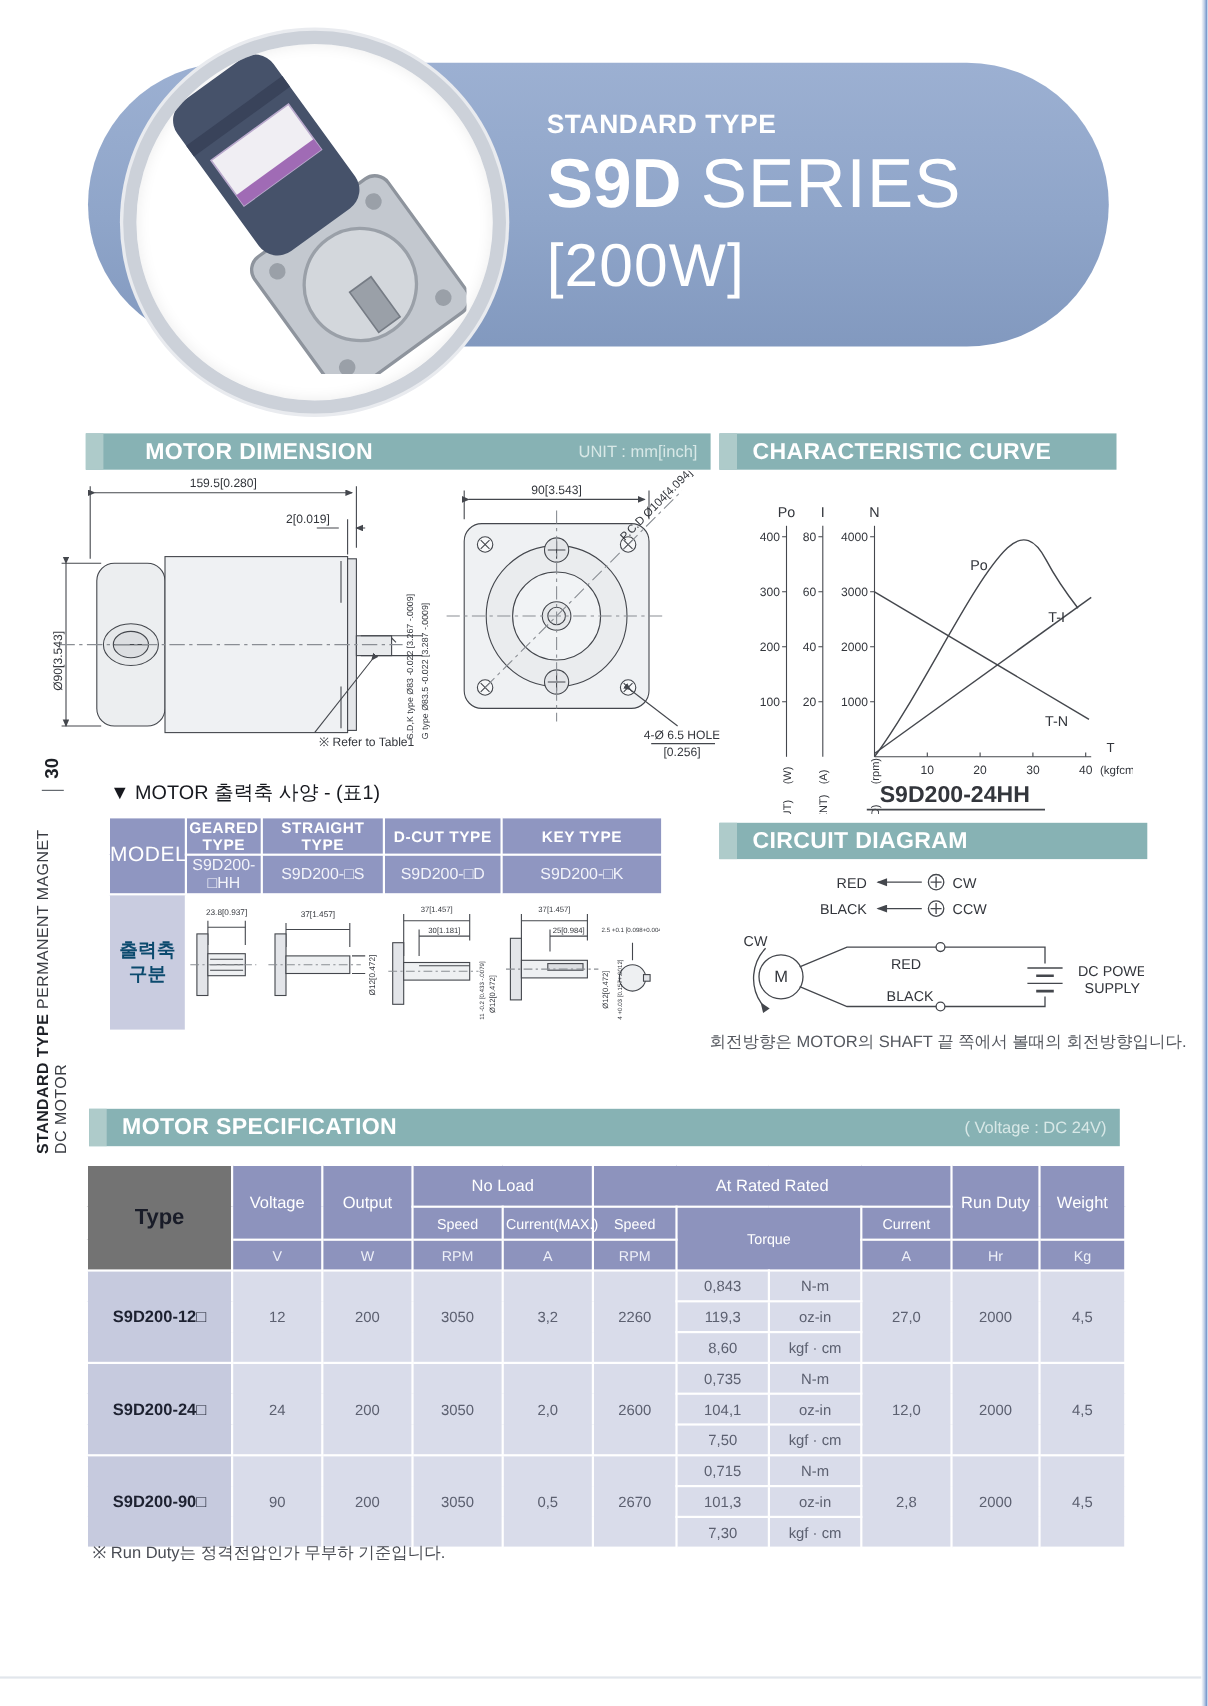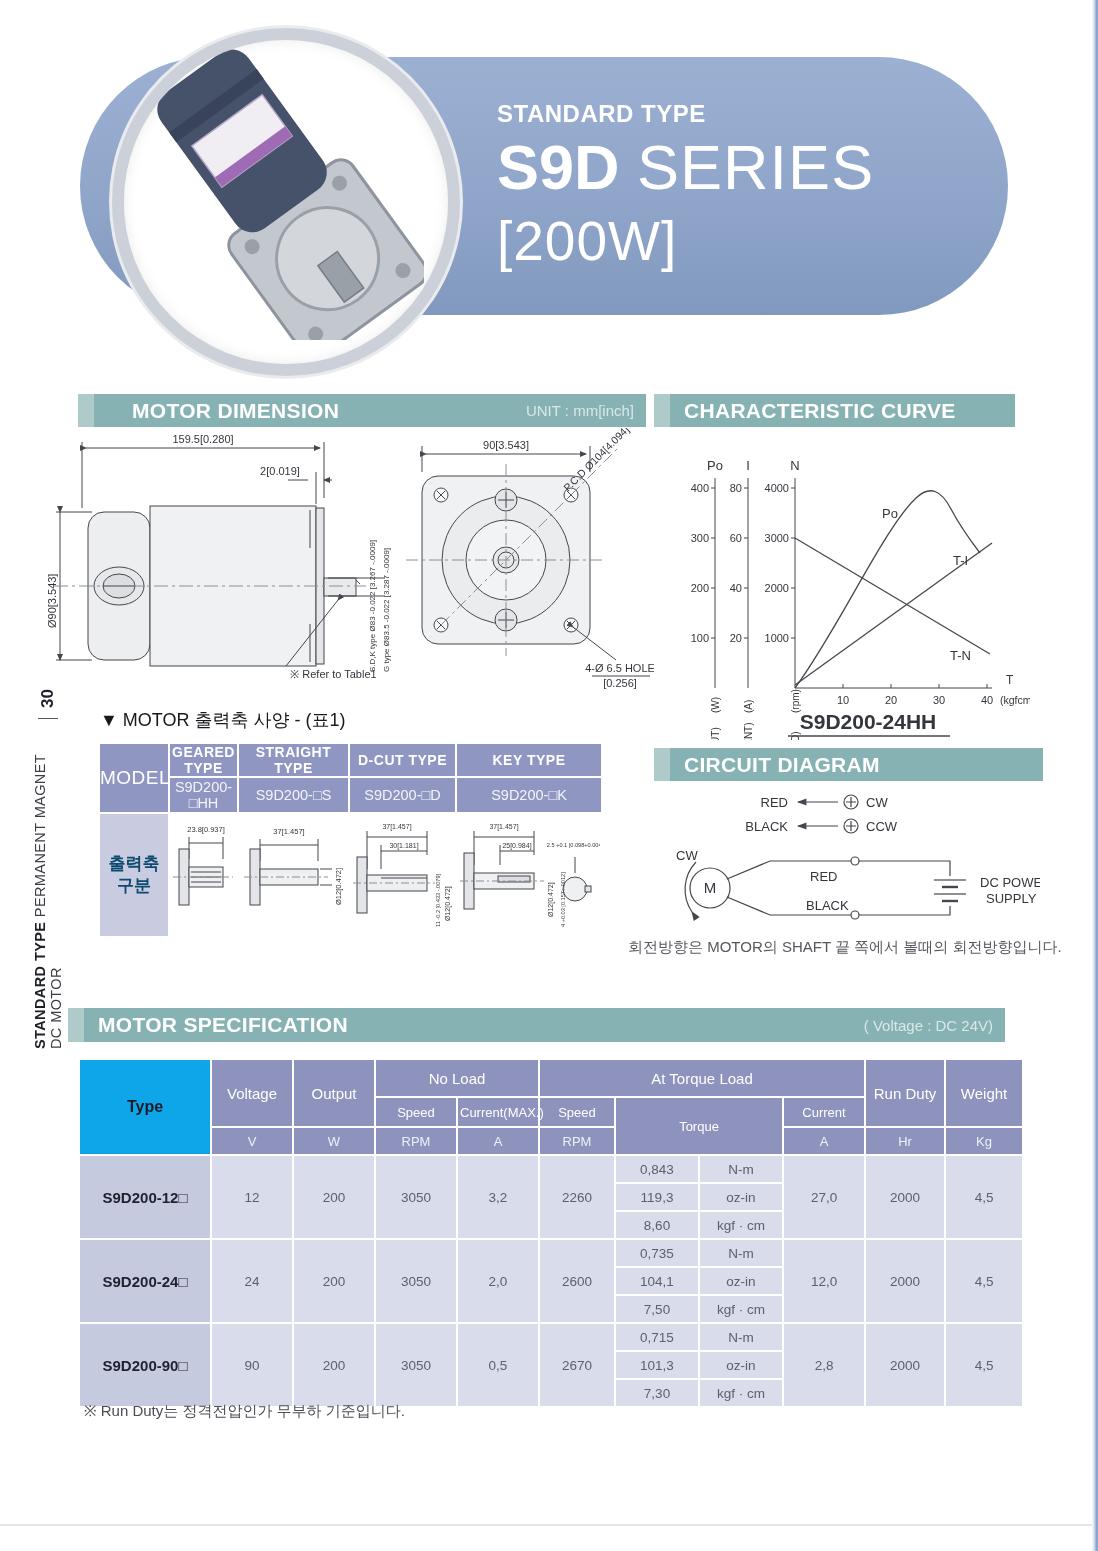--- a/index.html
+++ b/index.html
@@ -49,29 +49,29 @@
   .shaft-table td{background:#ffffff;height:122px;}
   .shaft-table td.row-label{background:#c9cce0;color:#0c4a6e;font-weight:bold;font-size:17px;line-height:1.3;}
   .shaft-title{position:absolute;left:100px;top:708px;font-size:18px;font-weight:normal;color:#17191f;}
 
   .spec-table{position:absolute;left:78px;top:1058px;width:937px;}
   .spec-table th,.spec-table td{border:2px solid #ffffff;text-align:center;vertical-align:middle;padding:0 2px;}
   .spec-table th{background:#8d93bd;color:#ffffff;font-weight:normal;}
   .spec-table .h1 th{height:36px;font-size:15px;}
   .spec-table .h2 th{height:28px;font-size:13px;}
   .spec-table .h3 th{height:26px;font-size:13px;color:#eef0f8;}
-  .spec-table th.type-h{color:#191c28;font-size:16px;font-weight:bold;background:#0ea5e9;}
+  .spec-table th.type-h{color:#191c28;font-size:20px;font-weight:bold;background:#737373;}
   .spec-table td{background:#d9dcea;color:#5c6070;font-size:13.5px;height:26px;}
   .spec-table td.model{background:#c6cade;color:#1d2130;font-weight:bold;font-size:15px;}
   .spec-footnote{position:absolute;left:84px;top:1400px;font-size:15px;color:#4a4d55;}
 
   
   svg text{font-family:"Liberation Sans",sans-serif;fill:#33363c;}
   .dim{font-size:11px;}
-  .korean-note{position:absolute;left:628px;top:938px;font-size:15px;color:#55585f;}
+  .korean-note{position:absolute;left:645px;top:938px;font-size:15px;color:#55585f;}
 </style>
 </head>
 <body>
 
 <div class="page">
 
   <div class="edge-right"></div>
   <div class="edge-bottom"></div>
 
   <div class="banner"></div>
@@ -421,21 +421,21 @@
       <text x="26" y="72">CW</text>
       <text x="60" y="105" text-anchor="middle" font-size="15">M</text>
       <text x="160" y="93">RED</text>
       <text x="156" y="122">BLACK</text>
       <text x="330" y="99">DC POWER</text>
       <text x="336" y="115">SUPPLY</text>
     </g>
   </svg>
   <div class="korean-note">회전방향은 MOTOR의 SHAFT 끝 쪽에서 볼때의 회전방향입니다.</div>
 
-  <div class="teal-bar" style="left:68px;top:1008px;width:937px;height:34px;">
+  <div class="teal-bar" style="left:81px;top:1008px;width:937px;height:34px;">
     <span class="stripe"></span>
     <span class="bar-title">MOTOR SPECIFICATION</span>
     <span class="bar-right">( Voltage : DC 24V)</span>
   </div>
 
   <table class="spec-table">
     <colgroup>
       <col style="width:132px">
         <col style="width:82px">
         <col style="width:82px">
@@ -447,21 +447,21 @@
       <col style="width:82px">
         <col style="width:80px">
         <col style="width:78px">
     </colgroup>
     <tbody>
         <tr class="h1">
       <th rowspan="3" class="type-h">Type</th>
       <th rowspan="2">Voltage</th>
       <th rowspan="2">Output</th>
       <th colspan="2">No Load</th>
-      <th colspan="4">At Torque Load</th>
+      <th colspan="4">At Rated Rated</th>
       <th rowspan="2">Run Duty</th>
       <th rowspan="2">Weight</th>
     </tr>
     <tr class="h2">
       <th>Speed</th>
       <th>Current(MAX.)</th>
       <th>Speed</th>
       <th colspan="2" rowspan="2">Torque</th>
       <th>Current</th>
     </tr>

